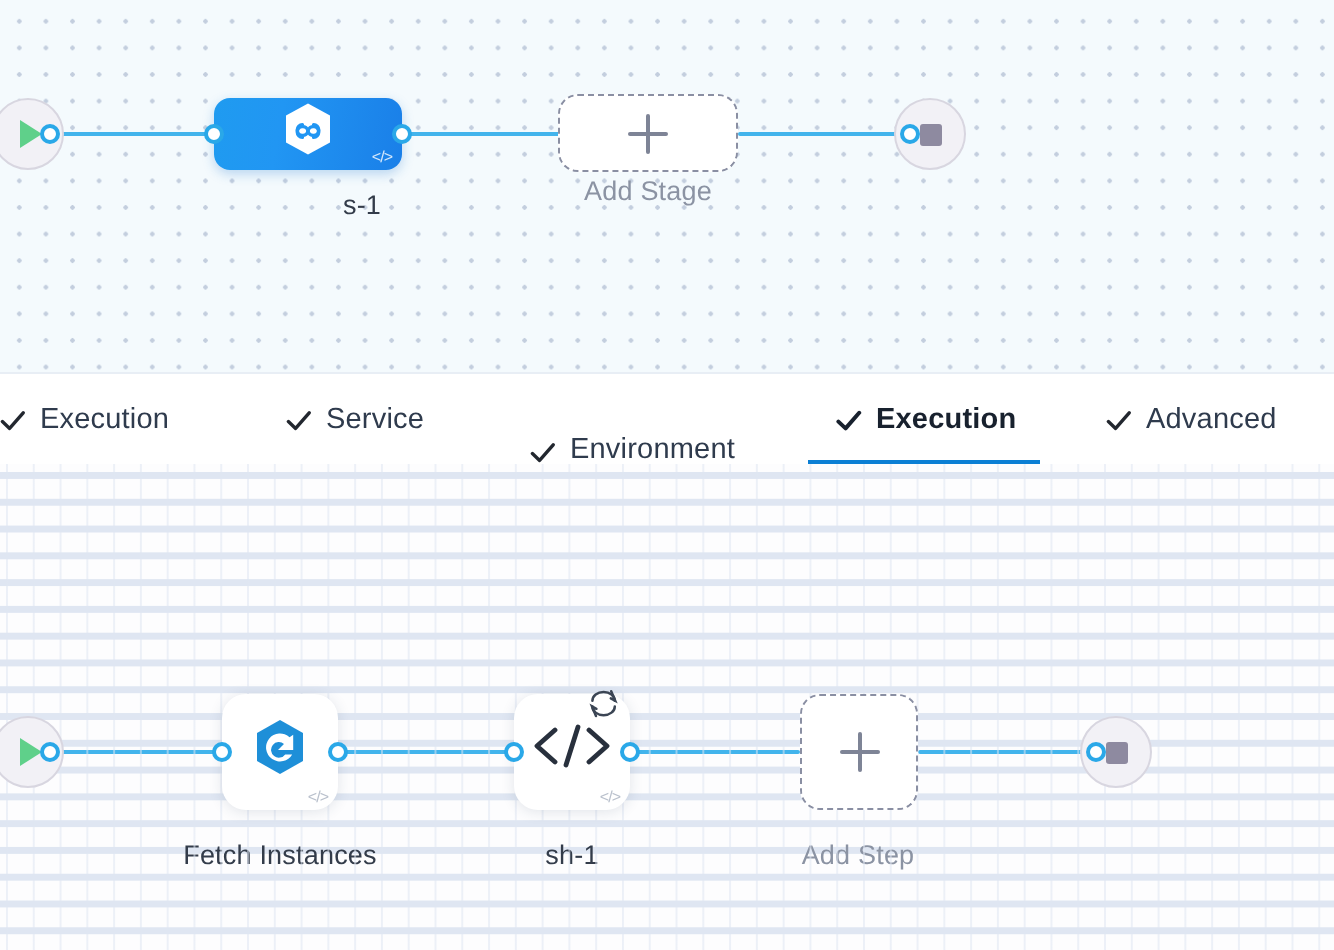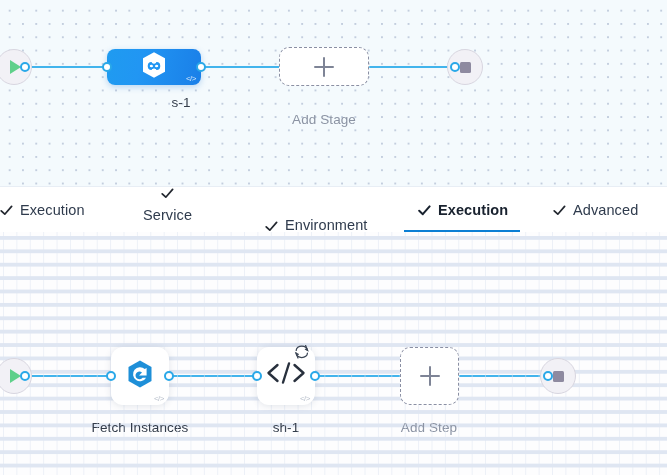--- a/index.html
+++ b/index.html
@@ -279,41 +279,41 @@
       </span>
       <span class="code-badge">&lt;/&gt;</span>
     </div>
     <div class="port" style="left:102px; top:62px;"></div>
     <div class="port" style="left:196px; top:62px;"></div>
     <div class="caption" style="left:154px; top:95px;margin-left:27px;">s-1</div>
 
     <div class="add-box" style="left:279px; top:47px; width:90px; height:39px;">
       <span class="plus"></span>
     </div>
-    <div class="caption muted" style="left:324px; top:112px;">Add Stage</div>
+    <div class="caption muted" style="left:324px; top:88px;">Add Stage</div>
 
     <div class="port" style="left:450px; top:62px;"></div>
     <div class="terminal" style="left:447px; top:49px;">
       <div class="stop-sq"></div>
     </div>
   </div>
 
   <div class="tab-bar">
 
     <div class="tab" style="left:0px;">
       <span class="tick">
         <svg width="13" height="13" viewBox="0 0 13 13">
           <path d="M1.2 6.8 L4.8 10.2 L11.6 2.4" fill="none" stroke="#22272f" stroke-width="1.7" stroke-linecap="round" stroke-linejoin="round"></path>
         </svg>
       </span>
       <span class="tab-label">Execution</span>
 
     </div>
 
-    <div class="tab" style="left:143px;flex-direction:column;">
+    <div class="tab" style="left:143px;">
       <span class="tick">
         <svg width="13" height="13" viewBox="0 0 13 13">
           <path d="M1.2 6.8 L4.8 10.2 L11.6 2.4" fill="none" stroke="#22272f" stroke-width="1.7" stroke-linecap="round" stroke-linejoin="round"></path>
         </svg>
       </span>
       <span class="tab-label">Service</span>
 
     </div>
 
     <div class="tab" style="left:265px;align-items:flex-end;">

